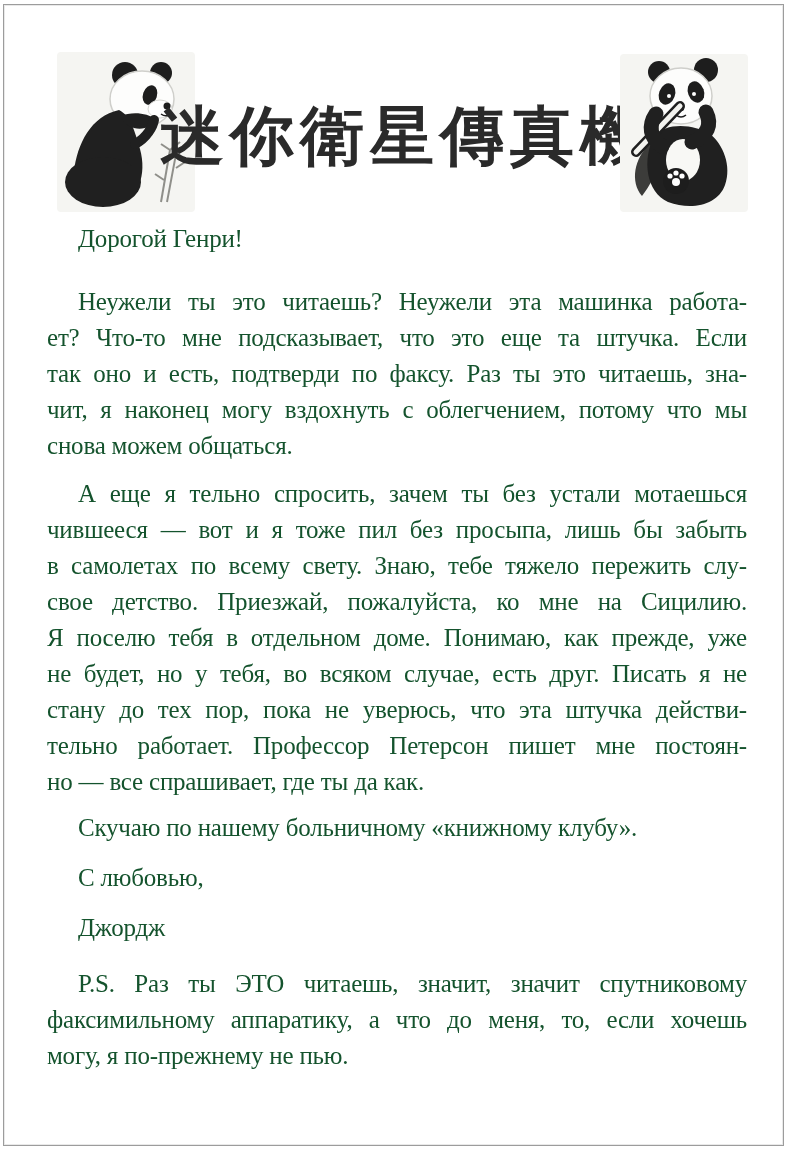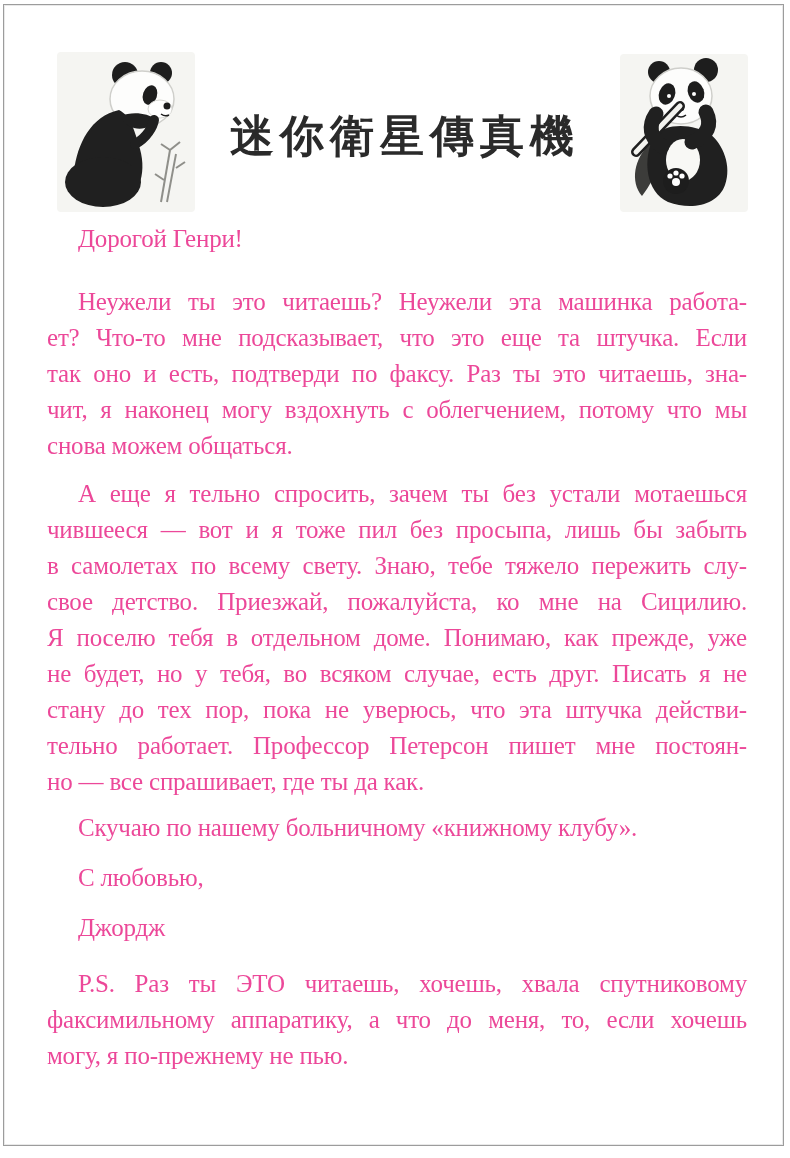--- a/index.html
+++ b/index.html
@@ -25,33 +25,33 @@
     border-radius:4px;
   }
   .panda svg{display:block;width:100%;height:100%;}
   .panda-left{left:57px;top:52px;width:138px;height:160px;}
   .panda-right{left:620px;top:54px;width:128px;height:158px;}
   .cn-title{
     position:absolute;left:195px;top:94px;width:420px;height:84px;
     display:flex;align-items:center;justify-content:center;
     font-family:Liberation Sans, sans-serif;
     font-weight:700;
-    font-size:44px;
+    font-size:64px;
     letter-spacing:6px;
     color:#2a2a2a;
     white-space:nowrap;
     text-align:center;
   }
   
   .letter{
     position:absolute;left:47px;top:221px;width:700px;
     font-size:25px;
     line-height:36px;
     letter-spacing:-0.2px;
-    color:#ec4899;
+    color:#14532d;
   }
   .para{margin:0;}
   .para .line{
     text-align:justify;
     text-align-last:justify;
   }
   .para .line:last-child{text-align-last:left;}
   .para .line:first-child{text-indent:31px;}
   .salutation{margin-bottom:27px;}
   .p1{margin-bottom:12px;}
@@ -160,17 +160,17 @@
 
   <div class="para p4">
     <div class="line">С любовью,</div>
   </div>
 
   <div class="para p5">
     <div class="line">Джордж</div>
   </div>
 
   <div class="para p6">
-    <div class="line">P.S. Раз ты ЭТО читаешь, хочешь, хвала спутниковому</div>
+    <div class="line">P.S. Раз ты ЭТО читаешь, значит, значит спутниковому</div>
     <div class="line">факсимильному аппаратику, а что до меня, то, если хочешь</div>
     <div class="line">могу, я по-прежнему не пью.</div>
   </div>
 </div>
 
 </body></html>

